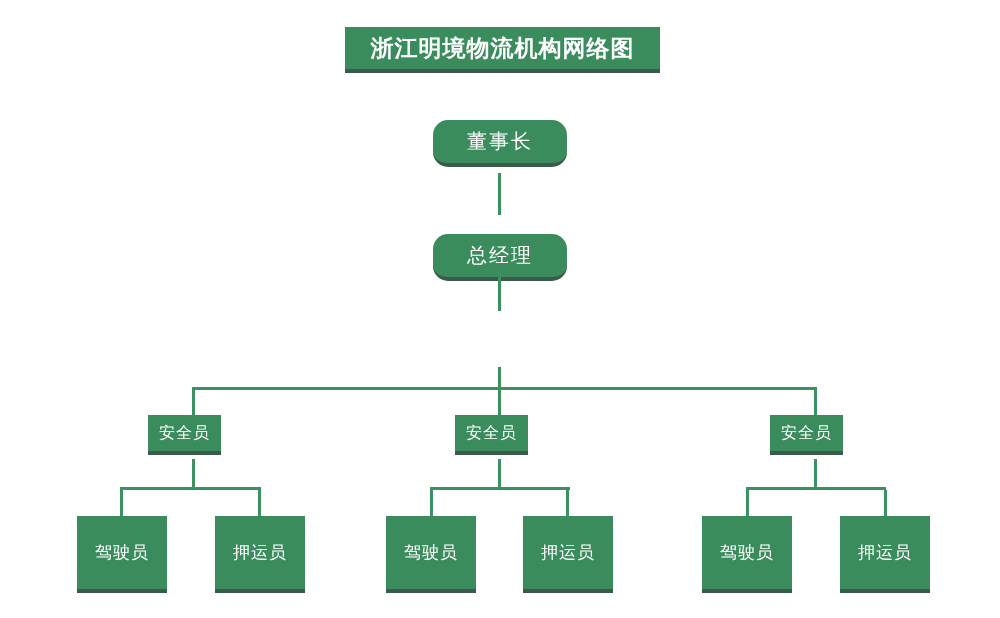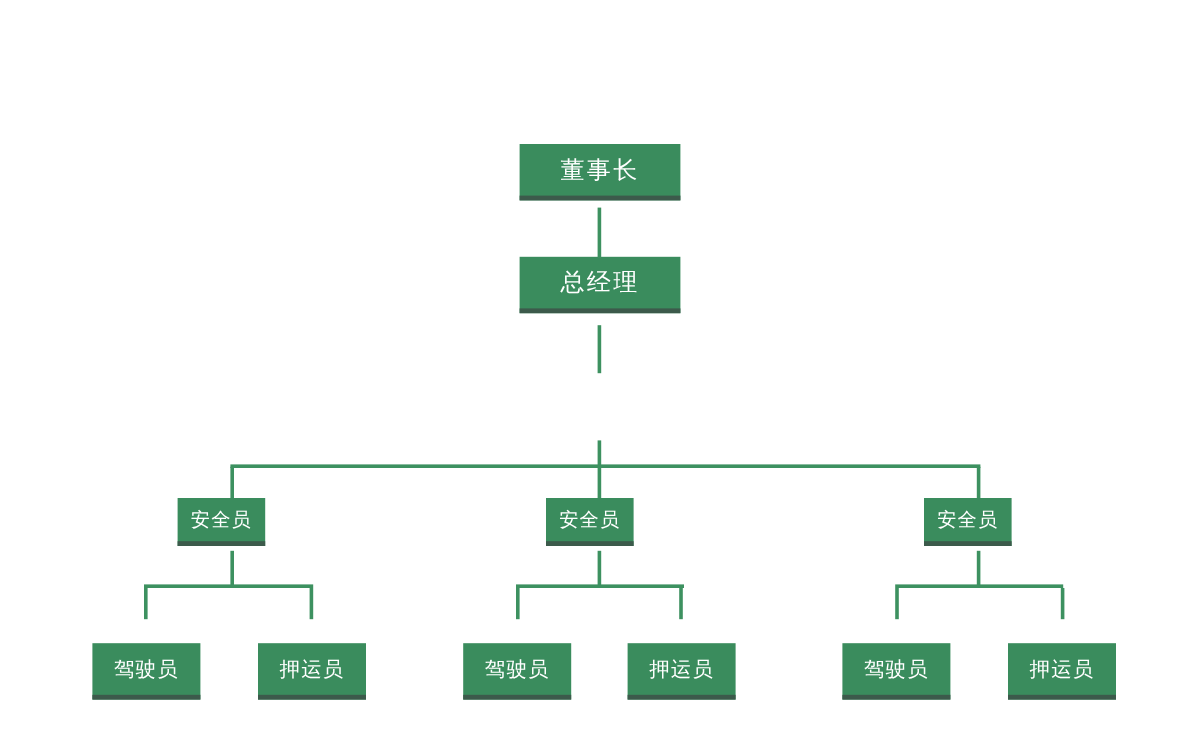--- a/index.html
+++ b/index.html
@@ -28,29 +28,29 @@
     align-items: center;
     justify-content: center;
     text-align: center;
     letter-spacing: 2px;
     white-space: nowrap;
   }
   .title-box {
     left: 345px; top: 27px; width: 315px; height: 46px;
     font-size: 23px; font-weight: 700; letter-spacing: 1px;
   }
-  .lvl-main { left: 433px; width: 134px; height: 47px; font-size: 20px; }
+  .lvl-main { left: 433px; width: 134px; height: 47px; font-size: 20px; border-radius: 15px; }
   .node-chairman { top: 120px; }
-  .node-gm       { top: 214px; }
+  .node-gm       { top: 234px; }
   .node-fleet    { top: 314px; }
   .lvl-safety { top: 415px; width: 73px; height: 40px; font-size: 16px; letter-spacing: 1px; }
   .safety-0 { left: 148px; }
   .safety-1 { left: 455px; }
   .safety-2 { left: 770px; }
-  .lvl-bottom { top: 536px; width: 90px; height: 47px; font-size: 17px; letter-spacing: 1px; }
+  .lvl-bottom { top: 516px; width: 90px; height: 77px; font-size: 17px; letter-spacing: 1px; }
   .child-0-0 { left: 77px; }
   .child-0-1 { left: 215px; }
   .child-1-0 { left: 386px; }
   .child-1-1 { left: 523px; }
   .child-2-0 { left: 702px; }
   .child-2-1 { left: 840px; }
   .line { position: absolute; background: var(--line-green); }
   .v-line { width: 3px; }
   .h-line { height: 3px; }
   
@@ -75,20 +75,21 @@
   .gdrop-1-0 { left: 430px; top: 490px; height: 26px; }
   .gdrop-1-1 { left: 566px; top: 490px; height: 26px; }
   .gdrop-2-0 { left: 746px; top: 490px; height: 26px; }
   .gdrop-2-1 { left: 884px; top: 490px; height: 26px; }
 </style>
 </head>
 <body>
 
 <div class="canvas">
 
+  <div class="node title-box">浙江明境物流机构网络图</div>
 
   <div class="node lvl-main node-chairman">董事长</div>
   <div class="node lvl-main node-gm">总经理</div>
 
   <div class="node lvl-safety safety-0">安全员</div>
   <div class="node lvl-safety safety-1">安全员</div>
   <div class="node lvl-safety safety-2">安全员</div>
 
   <div class="node lvl-bottom child-0-0">驾驶员</div>
   <div class="node lvl-bottom child-0-1">押运员</div>

